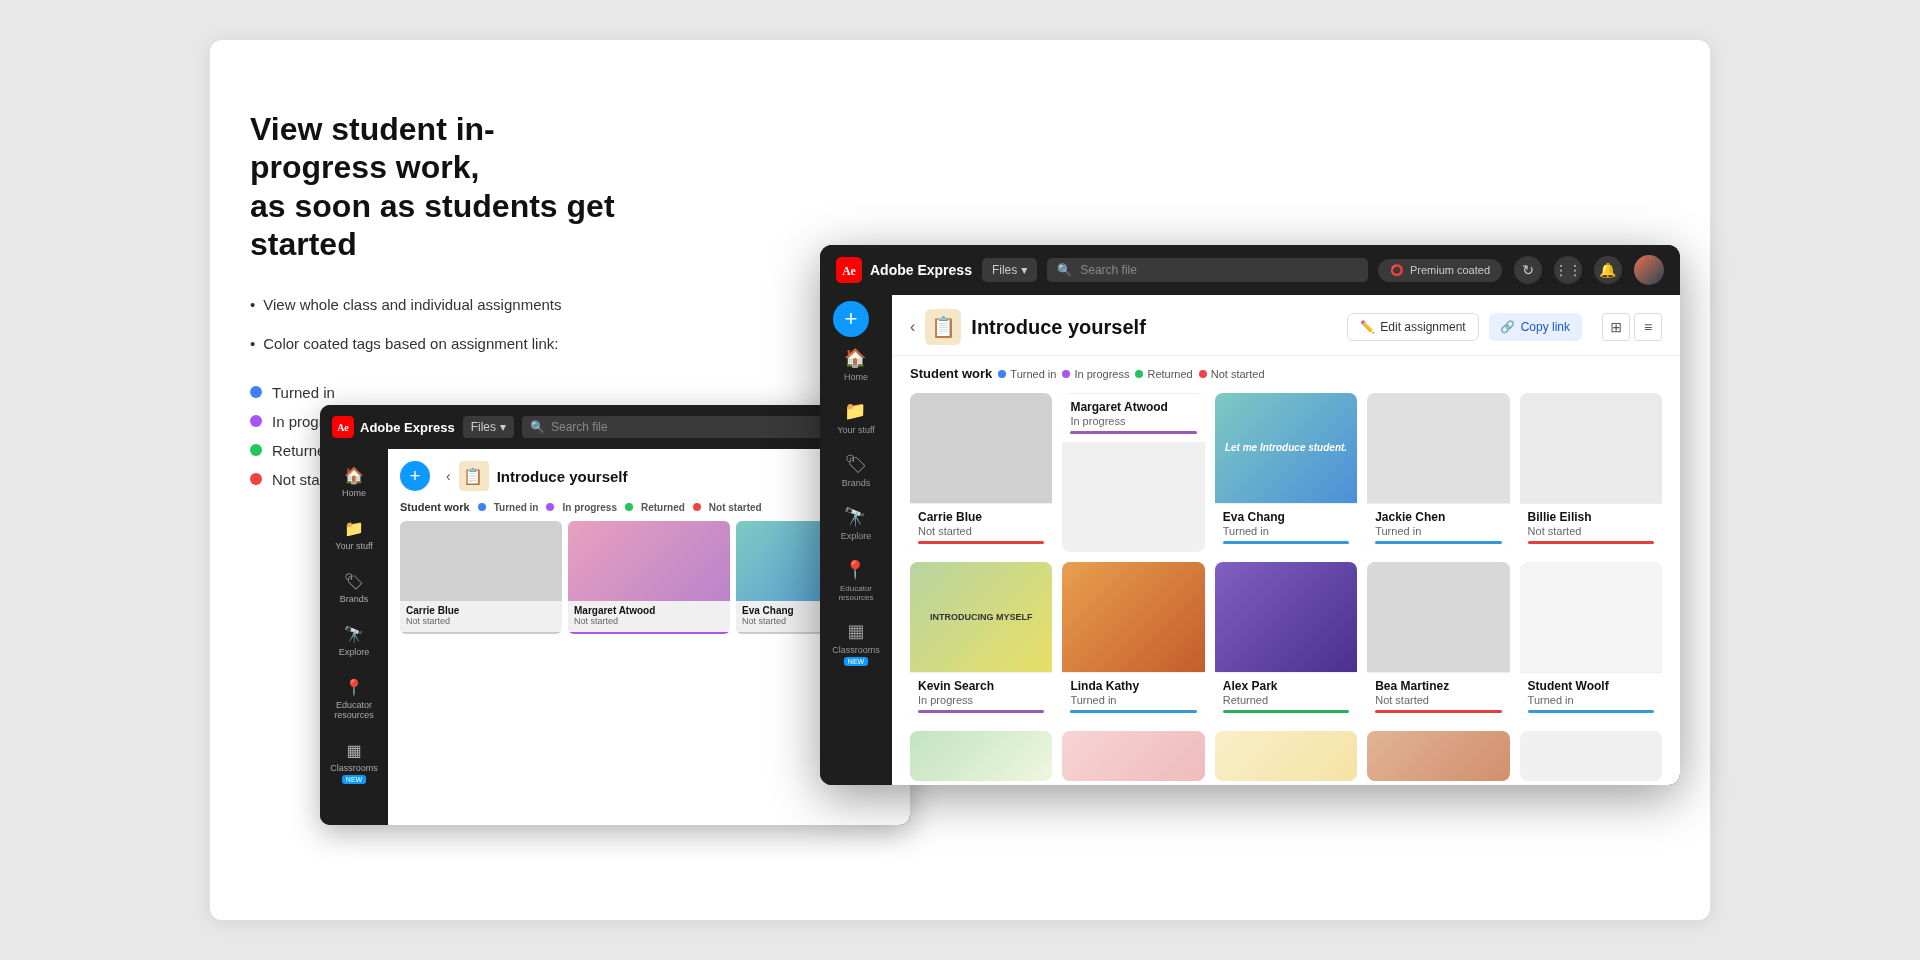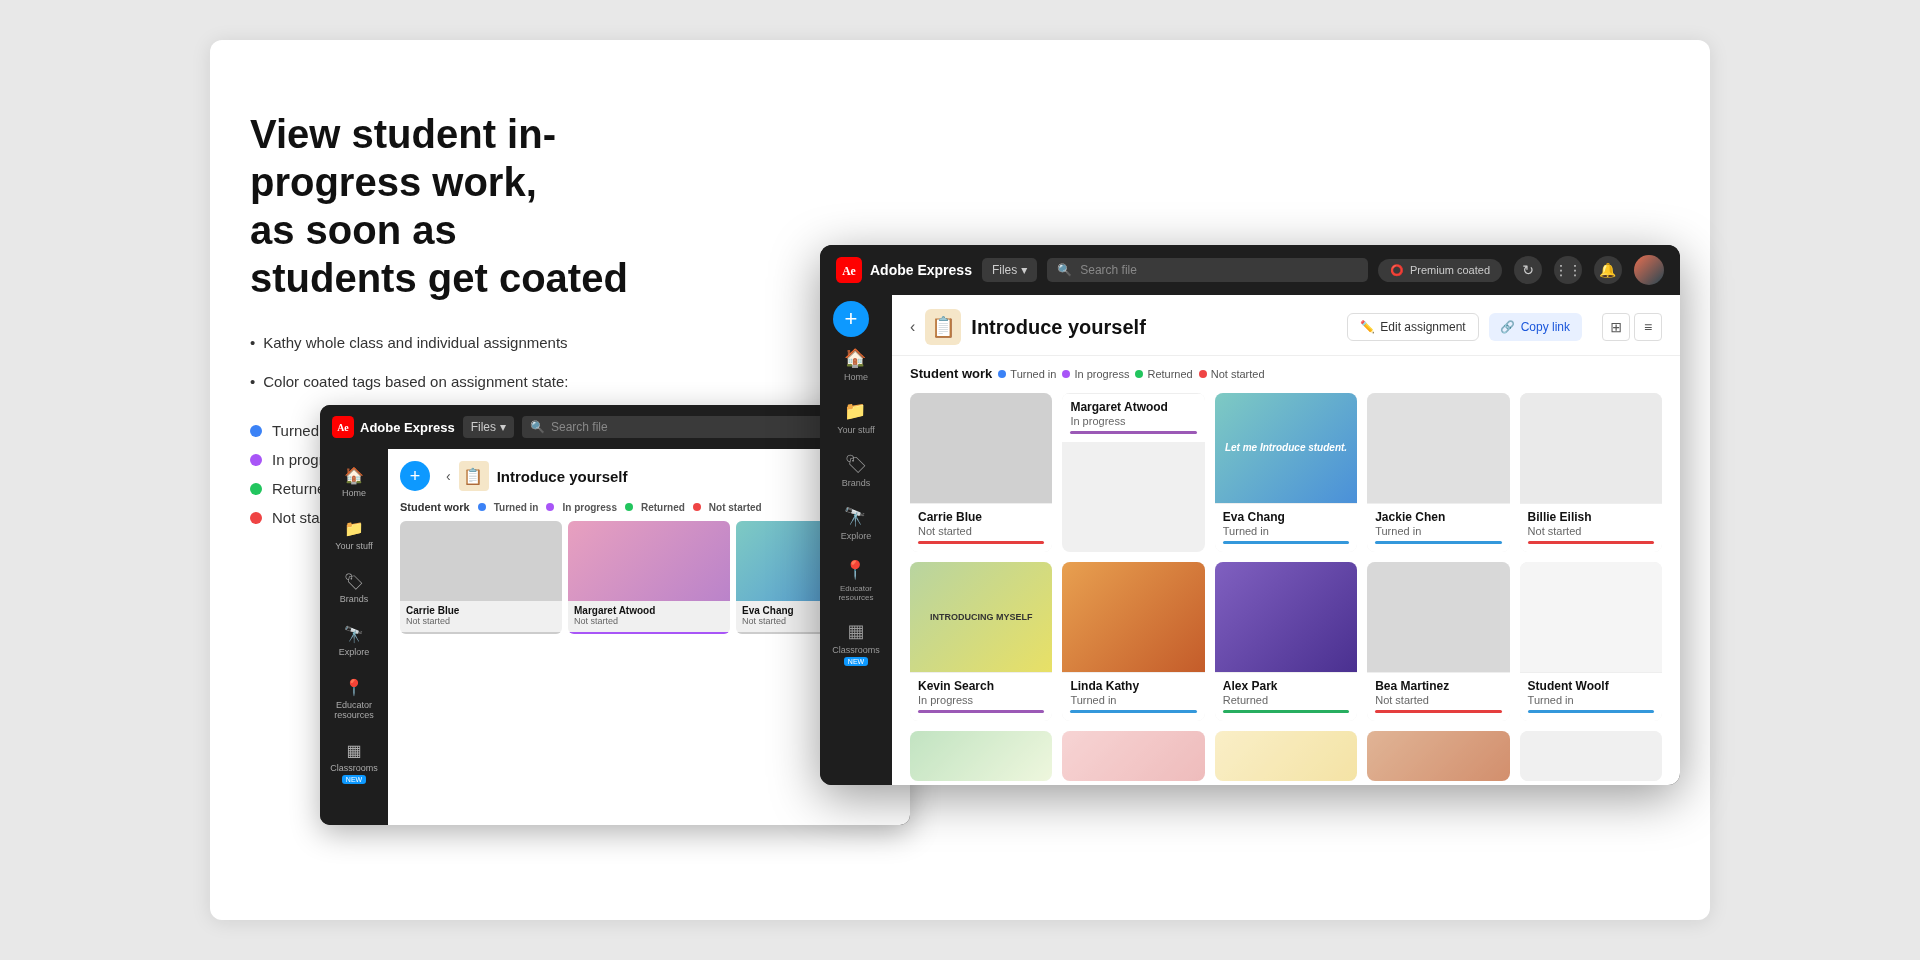--- a/index.html
+++ b/index.html
@@ -25,21 +25,21 @@
       box-shadow: 0 2px 20px rgba(0,0,0,0.1);
     }
 
     
     .left-content {
       width: 380px;
       flex-shrink: 0;
       padding-top: 10px;
     }
     .main-heading {
-      font-size: 40px;
+      font-size: 32px;
       font-weight: 800;
       line-height: 1.2;
       color: #111;
       margin-bottom: 30px;
     }
     .bullet-list {
       list-style: none;
       margin-bottom: 30px;
     }
     .bullet-list li {
@@ -579,25 +579,25 @@
     }
   </style>
 </head>
 <body>
 
 <div class="page-container">
 
   <div class="left-content">
     <h1 class="main-heading">
       <span>View student in-progress work,</span><br>
-      <span>as soon as students get coated</span>
+      <span>as soon as students get started</span>
     </h1>
     <ul class="bullet-list">
-      <li>Kathy whole class and individual assignments</li>
-      <li>Color coated tags based on assignment state:</li>
+      <li>View whole class and individual assignments</li>
+      <li>Color coated tags based on assignment link:</li>
     </ul>
     <div class="legend">
       <div class="legend-item">
         <span class="legend-dot" style="background:#3b82f6;"></span>
         <span>Turned in</span>
       </div>
       <div class="legend-item">
         <span class="legend-dot" style="background:#a855f7;"></span>
         <span>In progress</span>
       </div>

